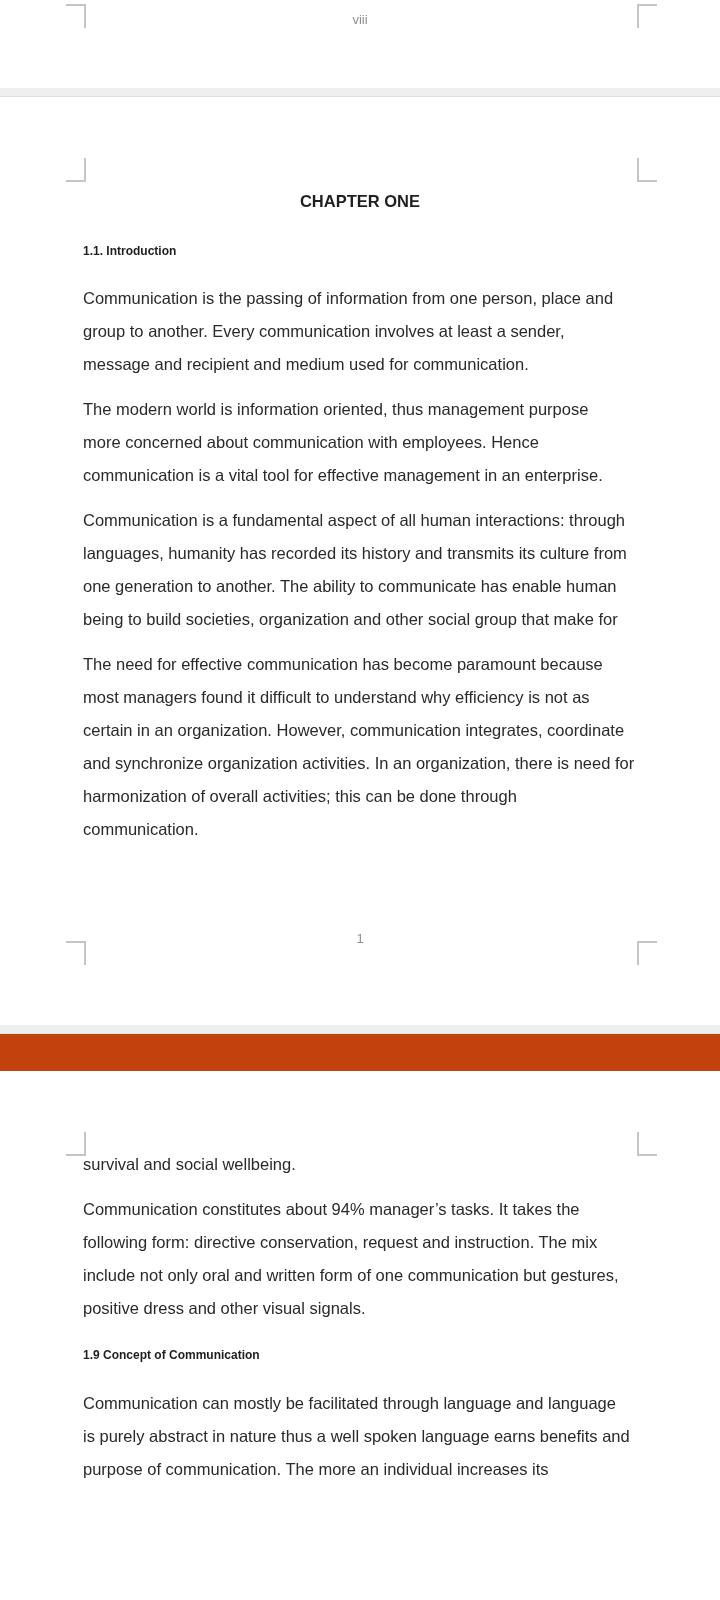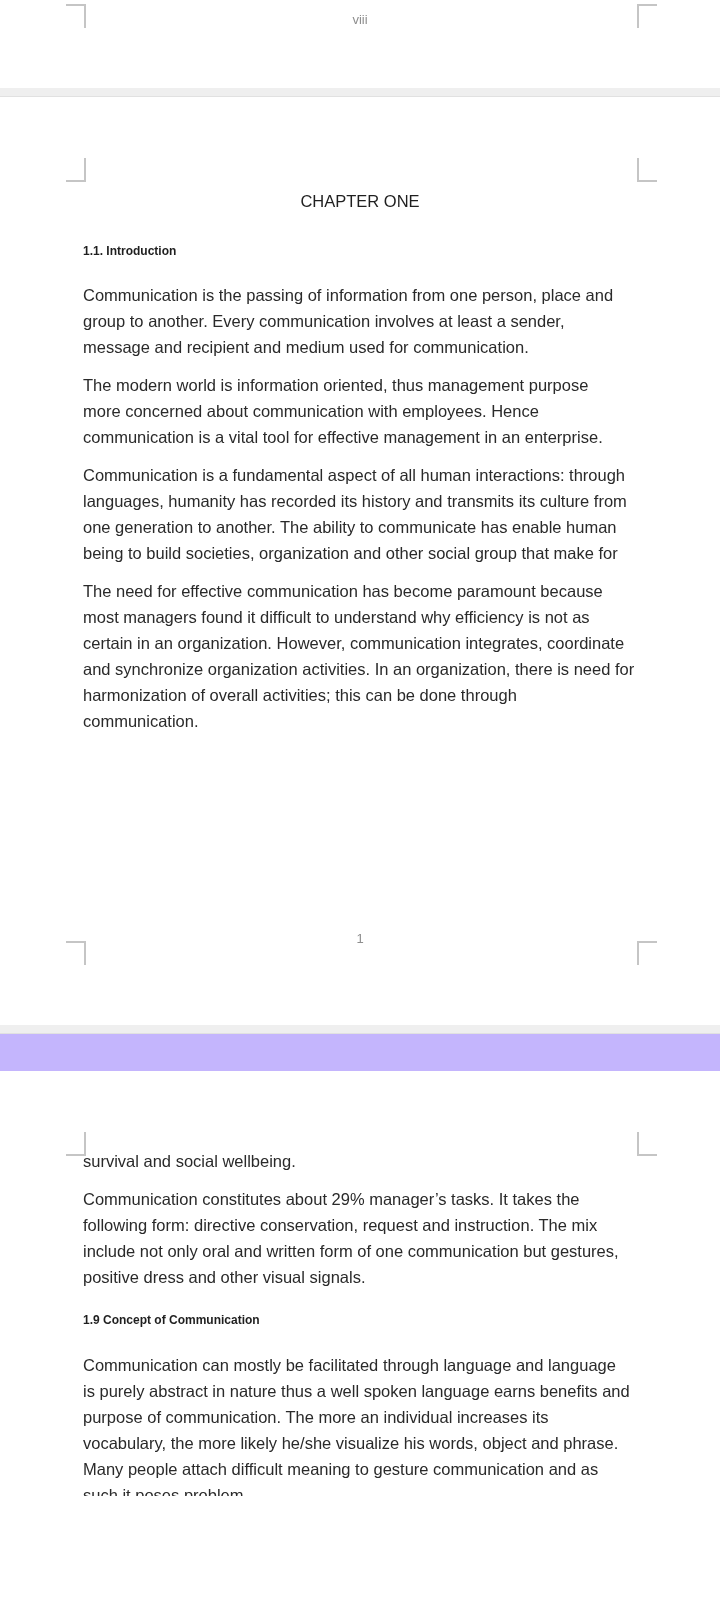--- a/index.html
+++ b/index.html
@@ -1,20 +1,20 @@
 <!DOCTYPE html>
 <html><head>
 <meta charset="utf-8">
 <style>
   html,body{margin:0;padding:0;}
   body{
     width:720px;height:1600px;overflow:hidden;background:#ffffff;
     font-family:"Liberation Sans", sans-serif;
   }
-  .canvas{width:720px;height:1496px;overflow:hidden;position:relative;background:#c4b5fd;}
+  .canvas{width:720px;height:1496px;overflow:hidden;position:relative;background:#c2410c;}
 
   .page{position:relative;background:#ffffff;}
   .page-viii{height:88px;}
   .page-one{height:928px;}
   .page-two{height:566px;margin-top:37px;}
 
   .band{height:8px;background:#efefef;border-bottom:1px solid #e1e1e1;}
 
   
   .mark{position:absolute;width:18px;height:22px;}
@@ -29,31 +29,31 @@
     color:#8e8e8e;font-size:13px;line-height:16px;
   }
   .page-number.at-top{top:12px;}
   .page-number.at-bottom{bottom:78px;}
 
   .content{padding:0 20px 0 83px;}
   .page-one .content{padding-top:86px;}
   .page-two .content{padding-top:77px;}
 
   .chapter-heading{
-    width:554px;text-align:center;font-size:16.5px;font-weight:400;color:#1f1f1f;
+    width:554px;text-align:center;font-size:16.5px;font-weight:700;color:#1f1f1f;
     line-height:37.5px;margin:0 0 12px 0;
   }
   .section-heading{
     font-size:12px;font-weight:700;color:#1f1f1f;
     line-height:37.5px;margin:0 0 12px 0;
   }
   .section-heading.extra-top{margin-top:10px;}
   .para{
     font-size:16.5px;font-weight:400;color:#2a2a2a;
-    line-height:26px;margin:0 0 12px 0;white-space:pre-line;
+    line-height:33px;margin:0 0 12px 0;white-space:pre-line;
   }
 </style>
 </head>
 <body>
 
 <div class="canvas">
 
   <section class="page page-viii">
     <span class="mark bl"></span>
     <span class="mark br"></span>
@@ -93,21 +93,21 @@
   </section>
 
   <div class="band"></div>
 
   <section class="page page-two">
     <span class="mark tl"></span>
     <span class="mark tr"></span>
 
     <div class="content">
       <p class="para">survival and social wellbeing.</p>
-      <p class="para">Communication constitutes about 29% manager’s tasks. It takes the
+      <p class="para">Communication constitutes about 94% manager’s tasks. It takes the
 following form: directive conservation, request and instruction. The mix
 include not only oral and written form of one communication but gestures,
 positive dress and other visual signals.</p>
       <h2 class="section-heading extra-top">1.9 Concept of Communication</h2>
       <p class="para">Communication can mostly be facilitated through language and language
 is purely abstract in nature thus a well spoken language earns benefits and
 purpose of communication. The more an individual increases its
 vocabulary, the more likely he/she visualize his words, object and phrase.
 Many people attach difficult meaning to gesture communication and as
 such it poses problem.</p>

